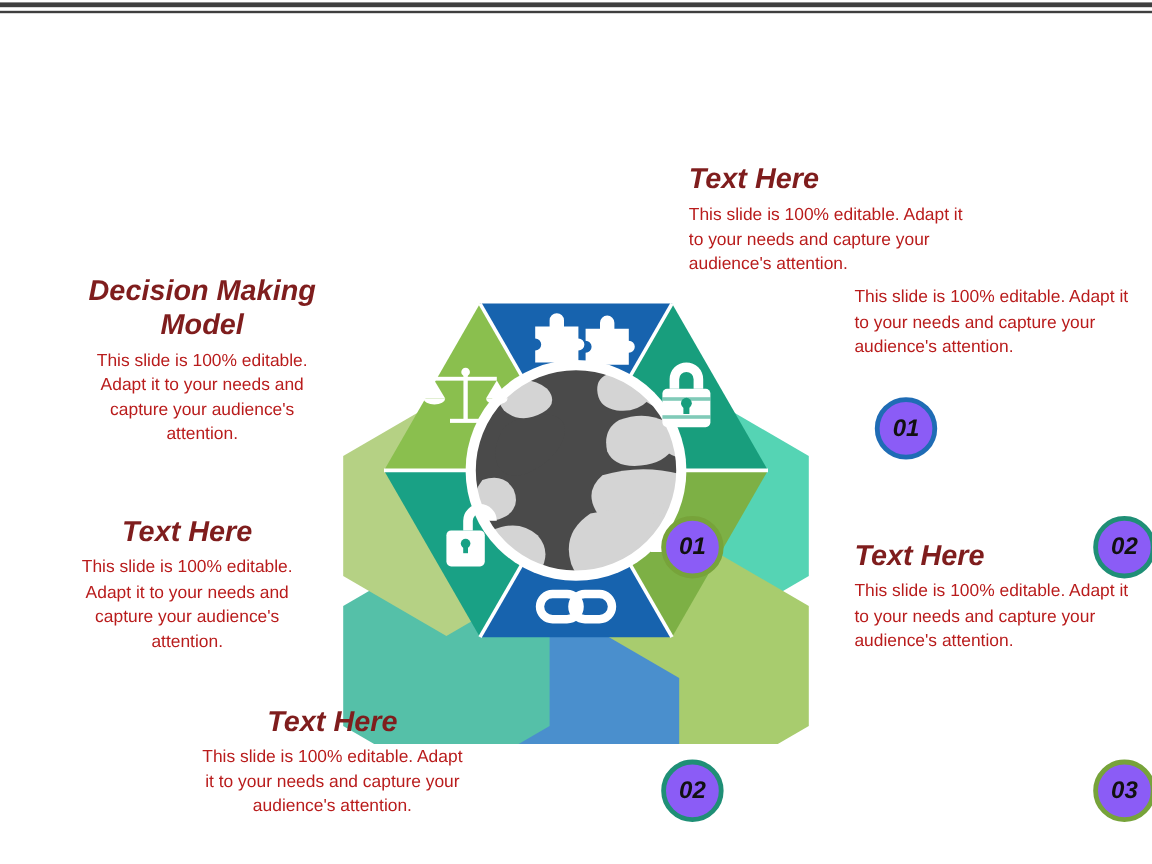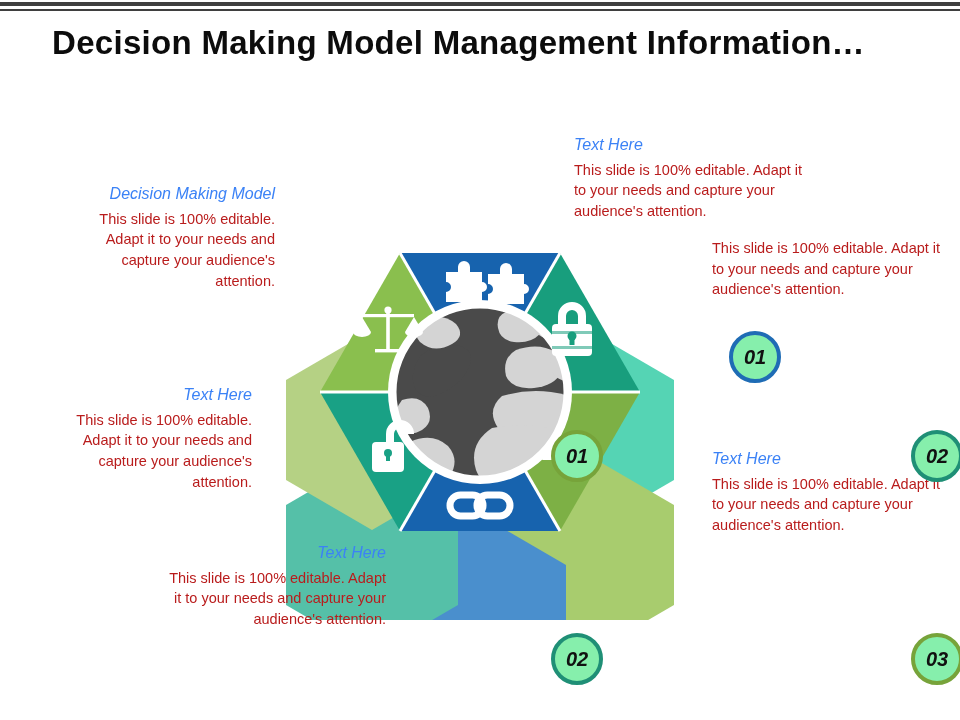--- a/index.html
+++ b/index.html
@@ -49,71 +49,70 @@
     left: 0; top: 0;
     width: 420px; height: 460px;
   }
   .hexwrap svg { display: block; }
 
   
   .badge {
     position: absolute;
     width: 52px; height: 52px;
     border-radius: 50%;
-    background: #86efac;
+    background: #8b5cf6;
     border: 4px solid #4d7c0f;
     display: flex;
     align-items: center;
     justify-content: center;
     font-size: 20px;
     font-weight: bold;
     font-style: italic;
     color: #111111;
     z-index: 6;
   }
   .b01 { left: 459px; top: 171px; border-color: #1f6cb5; }
   .b02 { left: 641px; top: 270px; border-color: #1f8f76; }
   .b03 { left: 641px; top: 473px; border-color: #77a33a; }
   .b05 { left: 281px; top: 473px; border-color: #1f8f76; }
   .b06 { left: 281px; top: 270px; border-color: #77a33a; }
 
   
   .tb { position: absolute; }
   .tb h3 {
-    font-size: 16px;
-    font-weight: normal;
+    font-size: 24px;
+    font-weight: bold;
     font-style: italic;
-    color: #3b82f6;
+    color: #7f1d1d;
     line-height: 1.18;
     margin-bottom: 5px;
   }
   .tb p {
     font-size: 14.5px;
     color: #b91c1c;
     line-height: 1.42;
   }
-  .align-right { text-align: right; }
+  .align-right { text-align: center; margin-top: 44px; }
   .align-left  { text-align: left; }
 
   .tb-01 { left: 574px; top: 136px; width: 230px; }
   .tb-02 { left: 712px; top: 238px; width: 232px; }
   .tb-03 { left: 712px; top: 450px; width: 232px; }
   .tb-04 { left: 168px; top: 544px; width: 218px; }
   .tb-05 { left: 60px;  top: 386px; width: 192px; }
   .tb-06 { left: 62px;  top: 185px; width: 213px; }
 </style>
 </head>
 <body>
 
 <div class="slide">
 
   <div class="rule-thick"></div>
   <div class="rule-thin"></div>
 
-  <div class="title">Decision Making Model Management Information…</div>
 
   <div class="stage">
 
     <div class="hexwrap">
       <svg width="420" height="460" viewBox="0 0 420 460" xmlns="http://www.w3.org/2000/svg">
         <defs>
 
           <g id="hexshape">
             <polygon points="0,-96 83,-48 83,48 0,96 -83,48 -83,-48"></polygon>
           </g>

